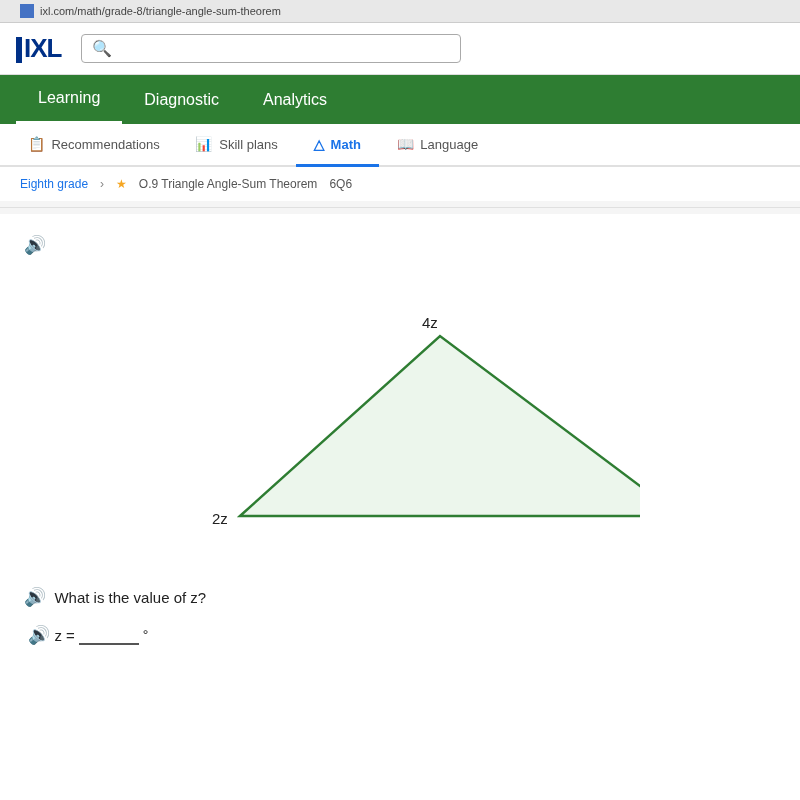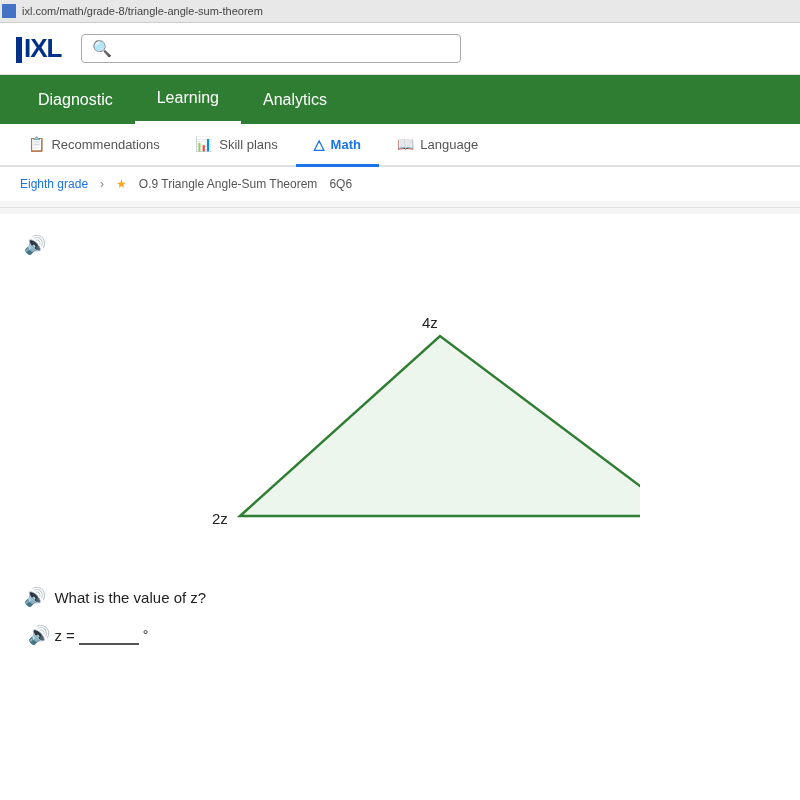--- a/index.html
+++ b/index.html
@@ -7,21 +7,21 @@
       width: 800px;
       height: 800px;
       font-family: Arial, sans-serif;
       background: #f5f5f5;
       overflow: hidden;
     }
 
     
     .browser-bar {
       background: #e8e8e8;
-      padding: 4px 2px;
+      padding: 4px 20px;
       font-size: 11px;
       color: #444;
       border-bottom: 1px solid #ccc;
       display: flex;
       align-items: center;
       gap: 6px;
     }
     .browser-bar .favicon {
       width: 14px;
       height: 14px;
@@ -216,22 +216,22 @@
 <div class="header">
   <div class="ixl-logo">
     <span class="bar"></span>IXL
   </div>
   <div class="search-box">
     <span>🔍</span>
   </div>
 </div>
 
 <div class="nav-bar">
+  <div class="nav-item active">Learning</div>
   <div class="nav-item">Diagnostic</div>
-  <div class="nav-item active">Learning</div>
   <div class="nav-item">Analytics</div>
 </div>
 
 <div class="tab-bar">
   <div class="tab-item">
     <span class="tab-icon">📋</span>
     <span>Recommendations</span>
   </div>
   <div class="tab-item">
     <span class="tab-icon">📊</span>

